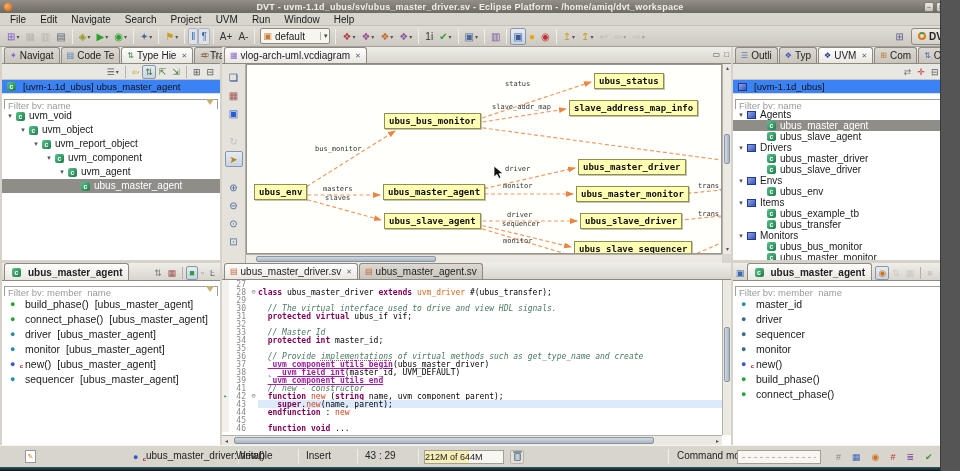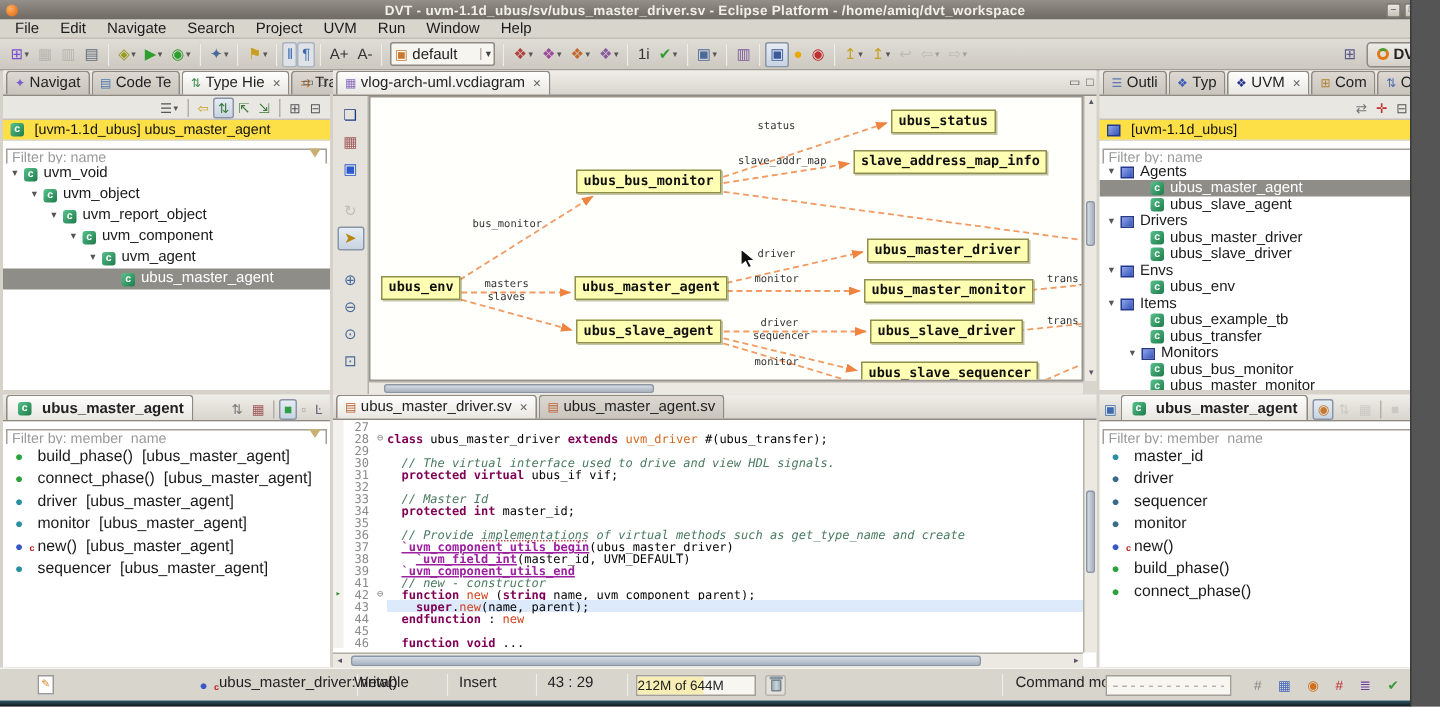--- a/index.html
+++ b/index.html
@@ -37,21 +37,21 @@
 .tab{display:inline-flex;align-items:center;gap:3px;height:16px;padding:0 5px;font-size:10px;color:#222;border:1px solid #8e8a82;border-bottom:none;border-radius:3px 3px 0 0;background:linear-gradient(#ddd9d2,#c9c5bd);margin-right:1px;white-space:nowrap}
 .tab.active{background:linear-gradient(#fefefd,#e9e7e1)}
 .tabicon{font-size:8px}
 .tabclose{font-size:7px;color:#666;margin-left:2px}
 .minmax{position:absolute;right:2px;top:3px;display:flex;gap:4px}
 .mmbtn{font-size:8px;color:#555;line-height:10px}
 .viewtb{height:16px;background:#e9e7e1;border-bottom:1px solid #c6c2ba;display:flex;justify-content:flex-end;align-items:center;padding-right:3px}
 .viewtb .ibtn{height:14px}
 .viewtb .iglyph{font-size:9px;line-height:12px}
 .vsep{width:1px;height:12px;background:#b4b0a8;margin:0 3px}
-.scoperow{height:14px;background:#fde047;border-bottom:1px solid #dedbd4;font-size:9.5px;color:#111;display:flex;align-items:center;gap:3px;padding-left:4px;white-space:nowrap;overflow:hidden}
+.scoperow{height:14px;background:#3b82f6;border-bottom:1px solid #dedbd4;font-size:9.5px;color:#111;display:flex;align-items:center;gap:3px;padding-left:4px;white-space:nowrap;overflow:hidden}
 .filterrow{height:15px;background:#fff;padding:1px 2px 0;position:relative}
 .filterrow input{width:100%;height:13px;border:1px solid #a39f97;font-size:9.5px;padding:0 3px;color:#444;background:#fff;font-family:"Liberation Sans",sans-serif}
 .filterrow input::placeholder{color:#9a9a9a}
 .funnel{position:absolute;right:6px;top:5px;width:0;height:0;border-left:4px solid transparent;border-right:4px solid transparent;border-top:6px solid #c8b074}
 .treebody{background:#fff;overflow:hidden;position:relative}
 .trow{display:flex;align-items:center;white-space:nowrap;font-size:10px;color:#1a1a1a}
 .trow.sel{background:#8e8d88;color:#fff}
 .arrow{display:inline-block;width:10px;font-size:7px;color:#555;text-align:center;flex:none}
 .trow.sel .arrow{color:#eee}
 .classicon{display:inline-block;width:9px;height:9px;line-height:9px;border-radius:2px;background:linear-gradient(135deg,#57c28c,#1e7a4a);color:#fff;font-size:7px;font-weight:bold;text-align:center;margin:0 4px 0 1px;flex:none}
@@ -687,21 +687,21 @@
         <div class="trow" style="height: 11px; line-height: 11px; padding-left: 23px;">
           <span class="arrow">&nbsp;</span>
           <span class="classicon">c</span>
           <span class="tlabel">ubus_example_tb</span>
         </div>
         <div class="trow" style="height: 11px; line-height: 11px; padding-left: 23px;">
           <span class="arrow">&nbsp;</span>
           <span class="classicon">c</span>
           <span class="tlabel">ubus_transfer</span>
         </div>
-        <div class="trow" style="height: 11px; line-height: 11px; padding-left: 17px;">
+        <div class="trow" style="height: 11px; line-height: 11px; padding-left: 3px;">
           <span class="arrow">▾</span>
           <span class="cubeicon"></span>
           <span class="tlabel">Monitors</span>
         </div>
         <div class="trow" style="height: 11px; line-height: 11px; padding-left: 23px;">
           <span class="arrow">&nbsp;</span>
           <span class="classicon">c</span>
           <span class="tlabel">ubus_bus_monitor</span>
         </div>
         <div class="trow" style="height: 11px; line-height: 11px; padding-left: 23px;">

